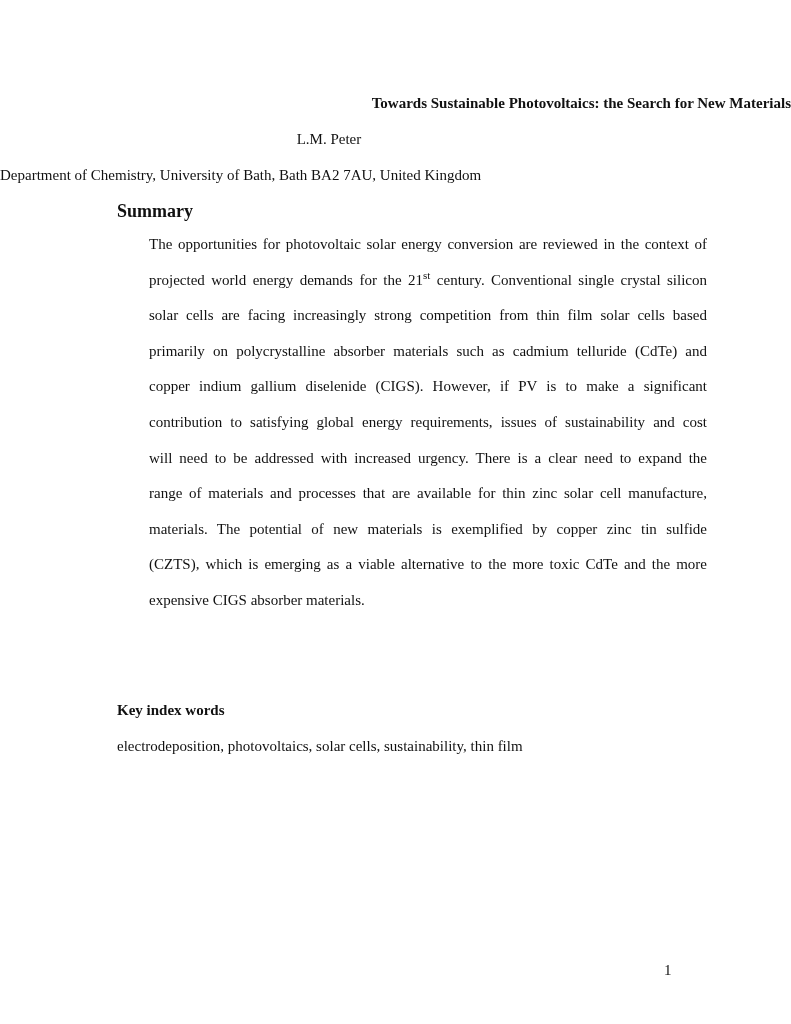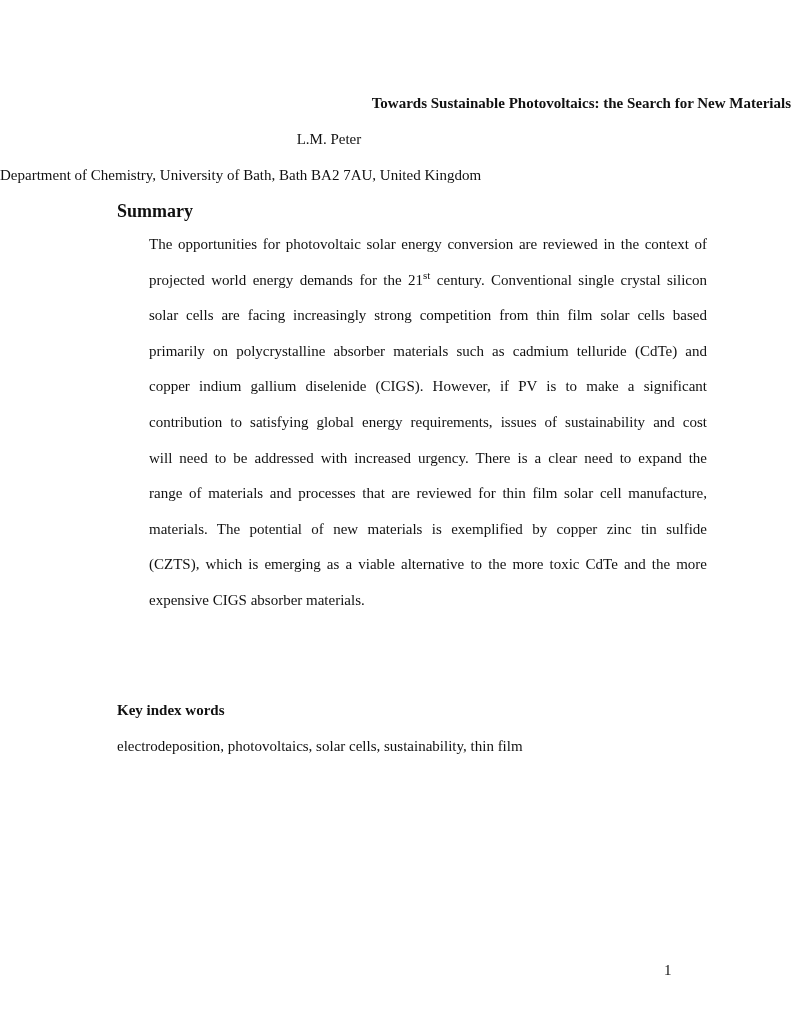--- a/index.html
+++ b/index.html
@@ -111,21 +111,21 @@
 
   <div class="summary-heading">Summary</div>
   <div class="summary-body">
     <span class="summary-line">The opportunities for photovoltaic solar energy conversion are reviewed in the context of</span>
     <span class="summary-line"><span>projected world energy demands for the 21</span><sup>st</sup><span> century.  Conventional single crystal silicon</span></span>
     <span class="summary-line">solar cells are facing increasingly strong competition from thin film solar cells based</span>
     <span class="summary-line">primarily on polycrystalline absorber materials such as cadmium telluride (CdTe) and</span>
     <span class="summary-line">copper indium gallium diselenide (CIGS). However, if PV is to make a significant</span>
     <span class="summary-line">contribution to satisfying global energy requirements, issues of sustainability and cost</span>
     <span class="summary-line">will need to be addressed with increased urgency. There is a clear need to expand the</span>
-    <span class="summary-line">range of materials and processes that are reviewed for thin film solar cell manufacture,</span>
+    <span class="summary-line">range of materials and processes that are available for thin zinc solar cell manufacture,</span>
     <span class="summary-line">materials. The potential of new materials is exemplified by copper zinc tin sulfide</span>
     <span class="summary-line">(CZTS), which is emerging as a viable alternative to the more toxic CdTe and the more</span>
     <span class="summary-line last">expensive CIGS absorber materials.</span>
   </div>
 
   <div class="keywords-heading">Key index words</div>
   <div class="keywords">electrodeposition, photovoltaics, solar cells, sustainability, thin film</div>
 
   <div class="page-number">1</div>
 </div>

